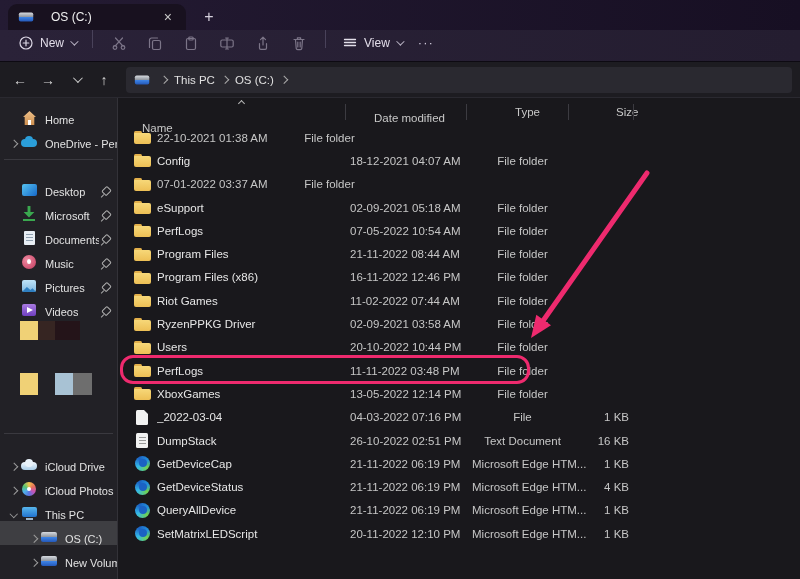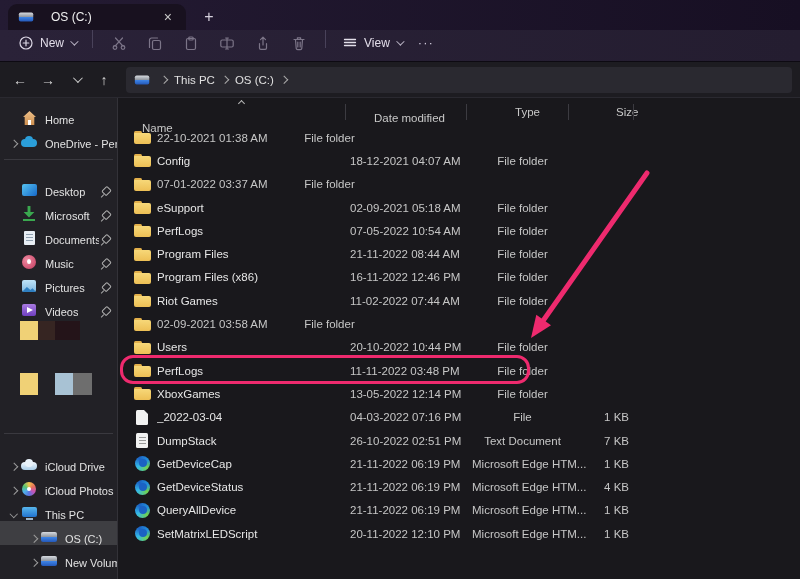--- a/index.html
+++ b/index.html
@@ -439,20 +439,21 @@
           </div>
           <div class="frow">
             <span class="ficon icon-folder"></span>
             <span class="fname">Riot Games</span>
             <span class="fdate">11-02-2022 07:44 AM</span>
             <span class="ftype">File folder</span>
             <span class="fsize"></span>
           </div>
           <div class="frow">
             <span class="ficon icon-folder"></span>
+            <span class="fname">RyzenPPKG Driver</span>
             <span class="fdate">02-09-2021 03:58 AM</span>
             <span class="ftype">File folder</span>
             <span class="fsize"></span>
           </div>
           <div class="frow">
             <span class="ficon icon-folder"></span>
             <span class="fname">Users</span>
             <span class="fdate">20-10-2022 10:44 PM</span>
             <span class="ftype">File folder</span>
             <span class="fsize"></span>
@@ -476,21 +477,21 @@
             <span class="fname">_2022-03-04</span>
             <span class="fdate">04-03-2022 07:16 PM</span>
             <span class="ftype">File</span>
             <span class="fsize">1 KB</span>
           </div>
           <div class="frow">
             <span class="ficon icon-textfile"></span>
             <span class="fname">DumpStack</span>
             <span class="fdate">26-10-2022 02:51 PM</span>
             <span class="ftype">Text Document</span>
-            <span class="fsize">7 KB</span>
+            <span class="fsize">16 KB</span>
           </div>
           <div class="frow">
             <span class="ficon icon-edge"></span>
             <span class="fname">GetDeviceCap</span>
             <span class="fdate">21-11-2022 06:19 PM</span>
             <span class="ftype">Microsoft Edge HTM...</span>
             <span class="fsize">1 KB</span>
           </div>
           <div class="frow">
             <span class="ficon icon-edge"></span>

